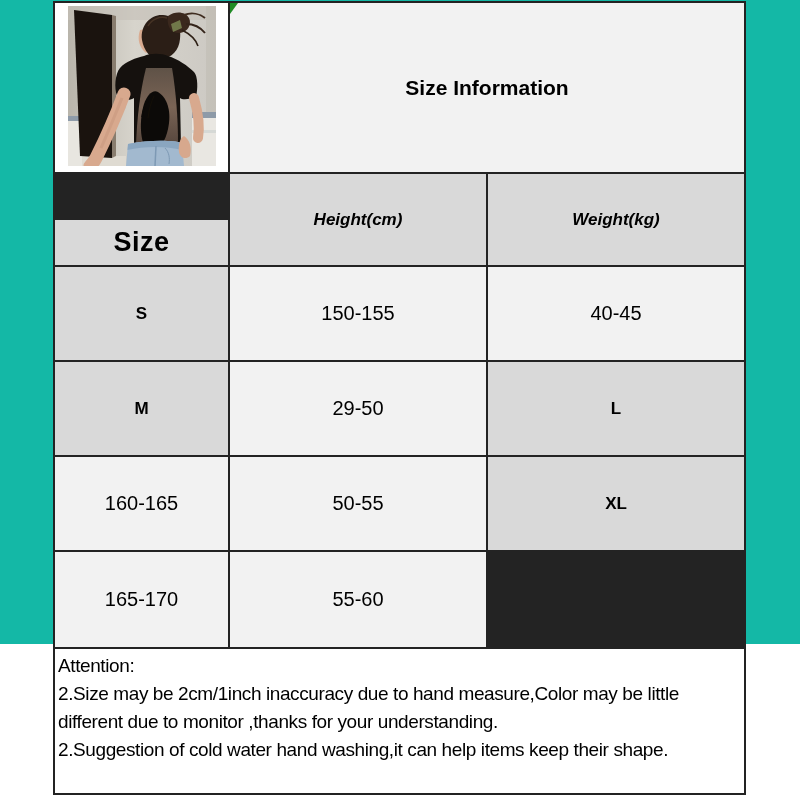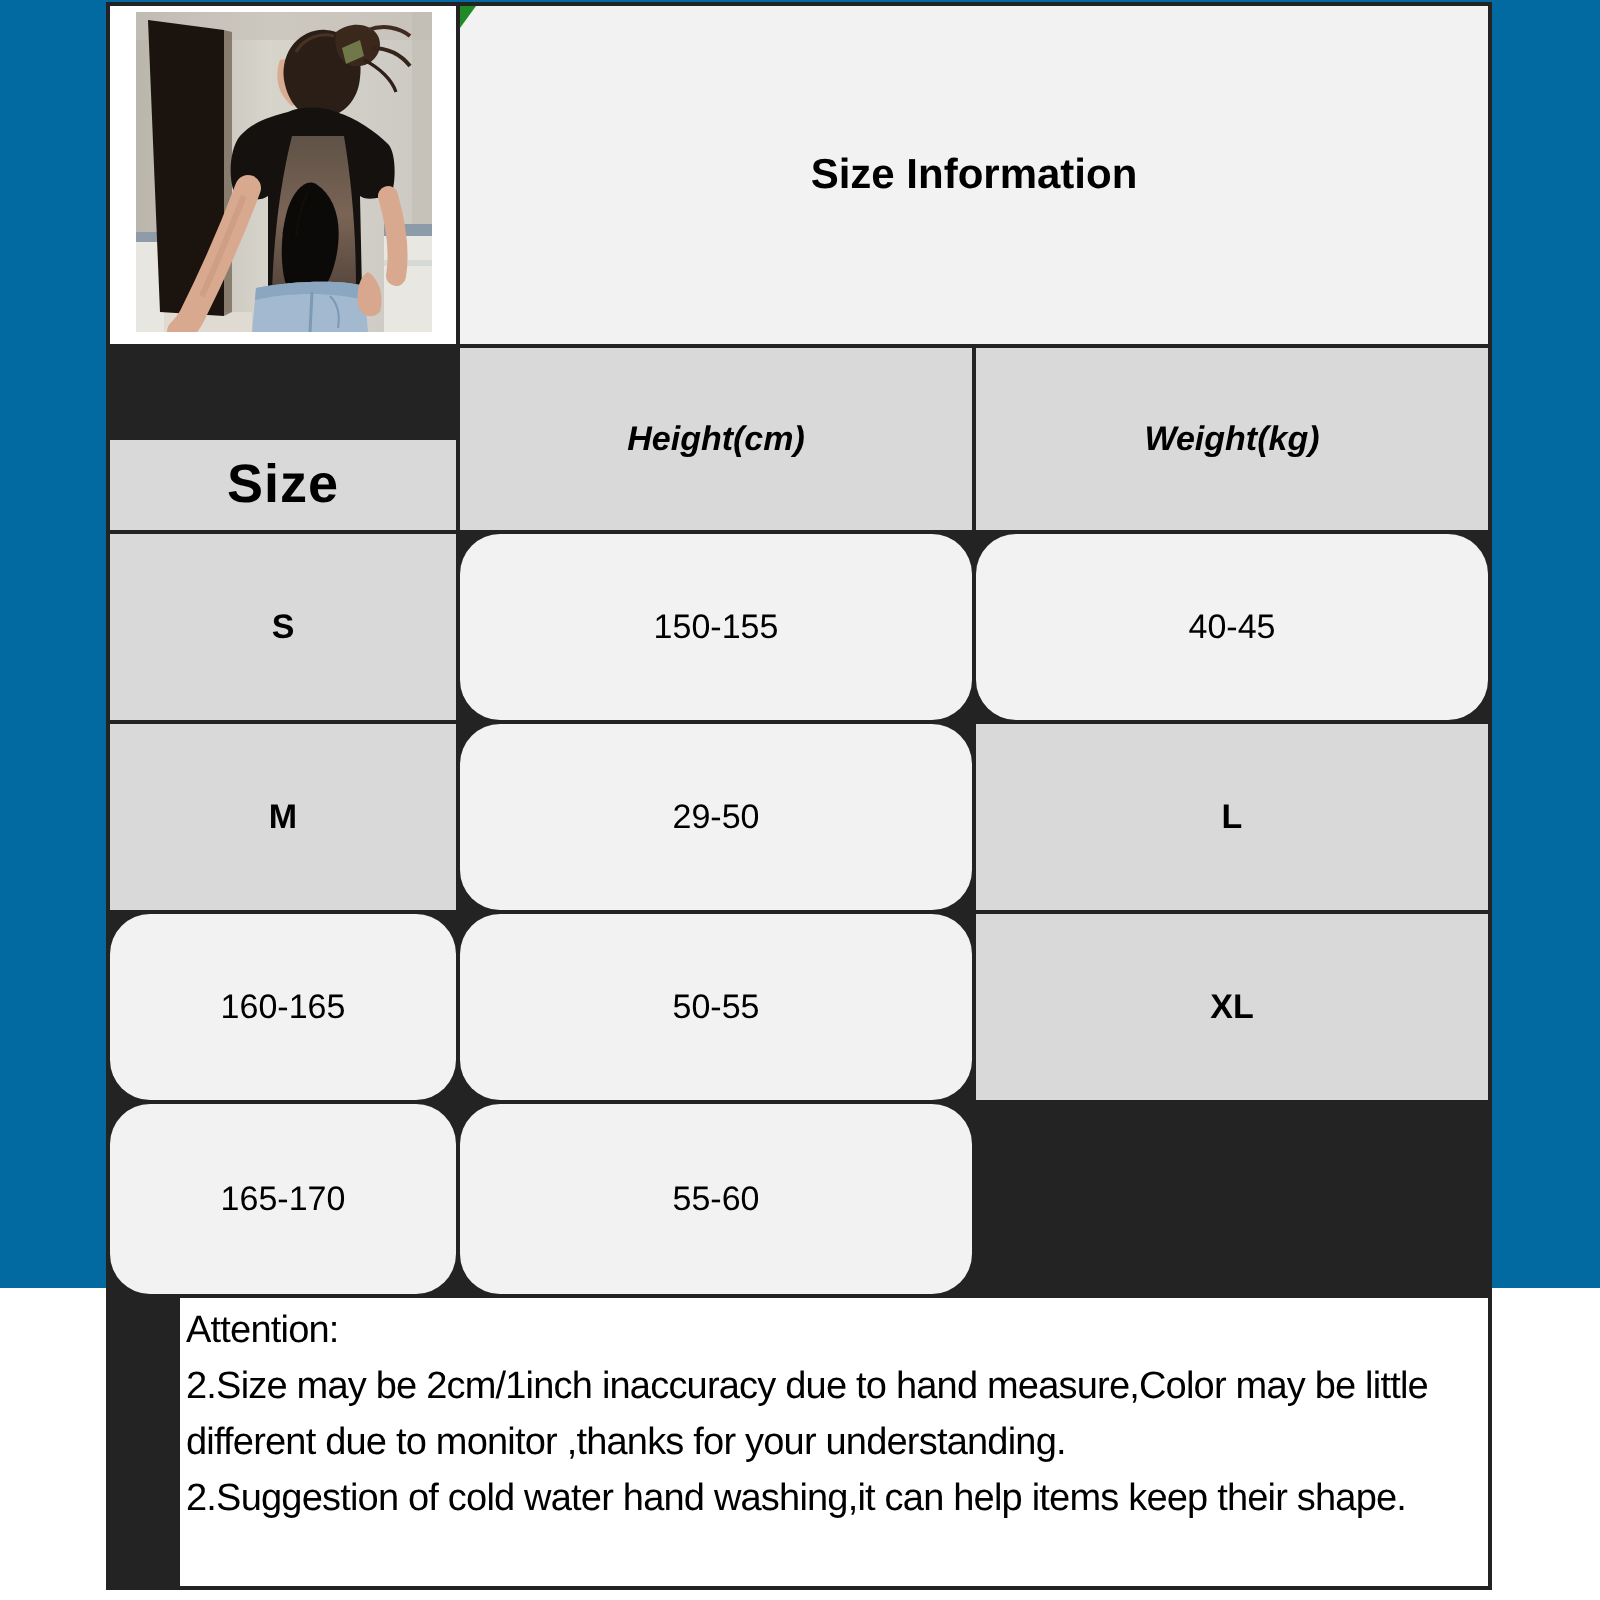--- a/index.html
+++ b/index.html
@@ -6,45 +6,45 @@
     --border: #232323;
     --gray-cell: #d9d9d9;
     --light-cell: #f2f2f2;
     --white-cell: #ffffff;
     --flag-green: #1f8b24;
     --text: #000000;
   }
   *{ box-sizing: border-box; margin:0; padding:0; }
   html,body{ width:800px; height:800px; background:#ffffff; overflow:hidden;
     font-family:"Liberation Sans", sans-serif; color:var(--text); }
-  .canvas{ position:relative; width:800px; height:644px; background:#0369a1; }
+  .canvas{ position:relative; width:800px; height:644px; background:#14b8a6; }
 
   .size-chart{
     position:absolute; left:53px; top:1px; width:693px; height:794px;
     display:grid;
     grid-template-columns:173px 256px 256px;
     grid-template-rows:169px 91px 93px 93px 93px 95px 144px;
     gap:2px; background:var(--border); border:2px solid var(--border);
   }
   .cell{ display:flex; align-items:center; justify-content:center; overflow:hidden; }
   .bg-gray{ background:var(--gray-cell); }
   .bg-light{ background:var(--light-cell); }
 
   .photo-cell{ background:#ffffff; display:flex; align-items:flex-start; justify-content:center; padding-top:3px; }
   .title-cell{ grid-column:2 / span 2; position:relative; font-weight:bold; font-size:21px; }
   .flag{ position:absolute; left:0; top:0; width:8px; height:11px;
     background:var(--flag-green); clip-path:polygon(0 0,100% 0,0 100%); }
 
   .size-head{ font-weight:bold; font-size:27px; letter-spacing:0.5px;margin-top:46px; }
   .col-head{ font-weight:bold; font-size:17px;font-style:italic; }
   .row-label{ font-weight:bold; font-size:17px; }
-  .data-val{ font-size:17px;border-radius:20px; }
+  .data-val{ font-size:20px; }
 
   .attention-cell{ grid-column:1 / span 3; background:var(--white-cell);
-    display:block; padding:3px 4px 0 3px;margin-left:35px; }
+    display:block; padding:3px 4px 0 3px; }
   .attention-cell div{ font-size:19px; letter-spacing:-0.4px; line-height:28px; white-space:nowrap; }
 </style>
 </head>
 <body>
 
 <div class="canvas">
   <div class="size-chart">
 
     <div class="cell photo-cell">
       <svg viewBox="0 0 148 160" width="148" height="160" aria-hidden="true">

